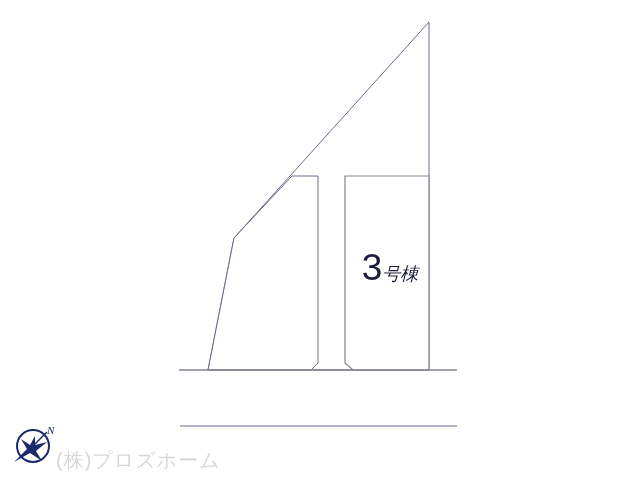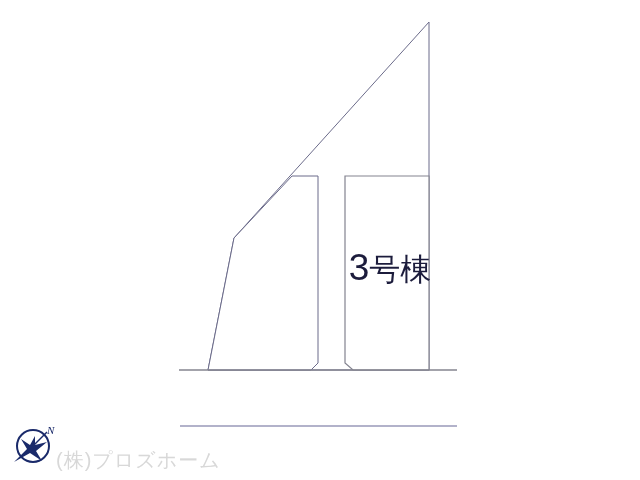--- a/index.html
+++ b/index.html
@@ -54,22 +54,23 @@
     text-align: center;
     color: #1c1c3c;
     white-space: nowrap;
   }
   .lot-label .num {
     font-size: 37px;
     line-height: 40px;
     vertical-align: baseline;
   }
   .lot-label .suffix {
-    font-size: 31px;
+    font-size: 18px;
     vertical-align: baseline;
+    font-style: italic;
   }
   .compass-svg {
     position: absolute;
     left: 12px;
     top: 422px;
   }
   .compass-circle {
     fill: none;
     stroke: #1a2a6a;
     stroke-width: 2;

